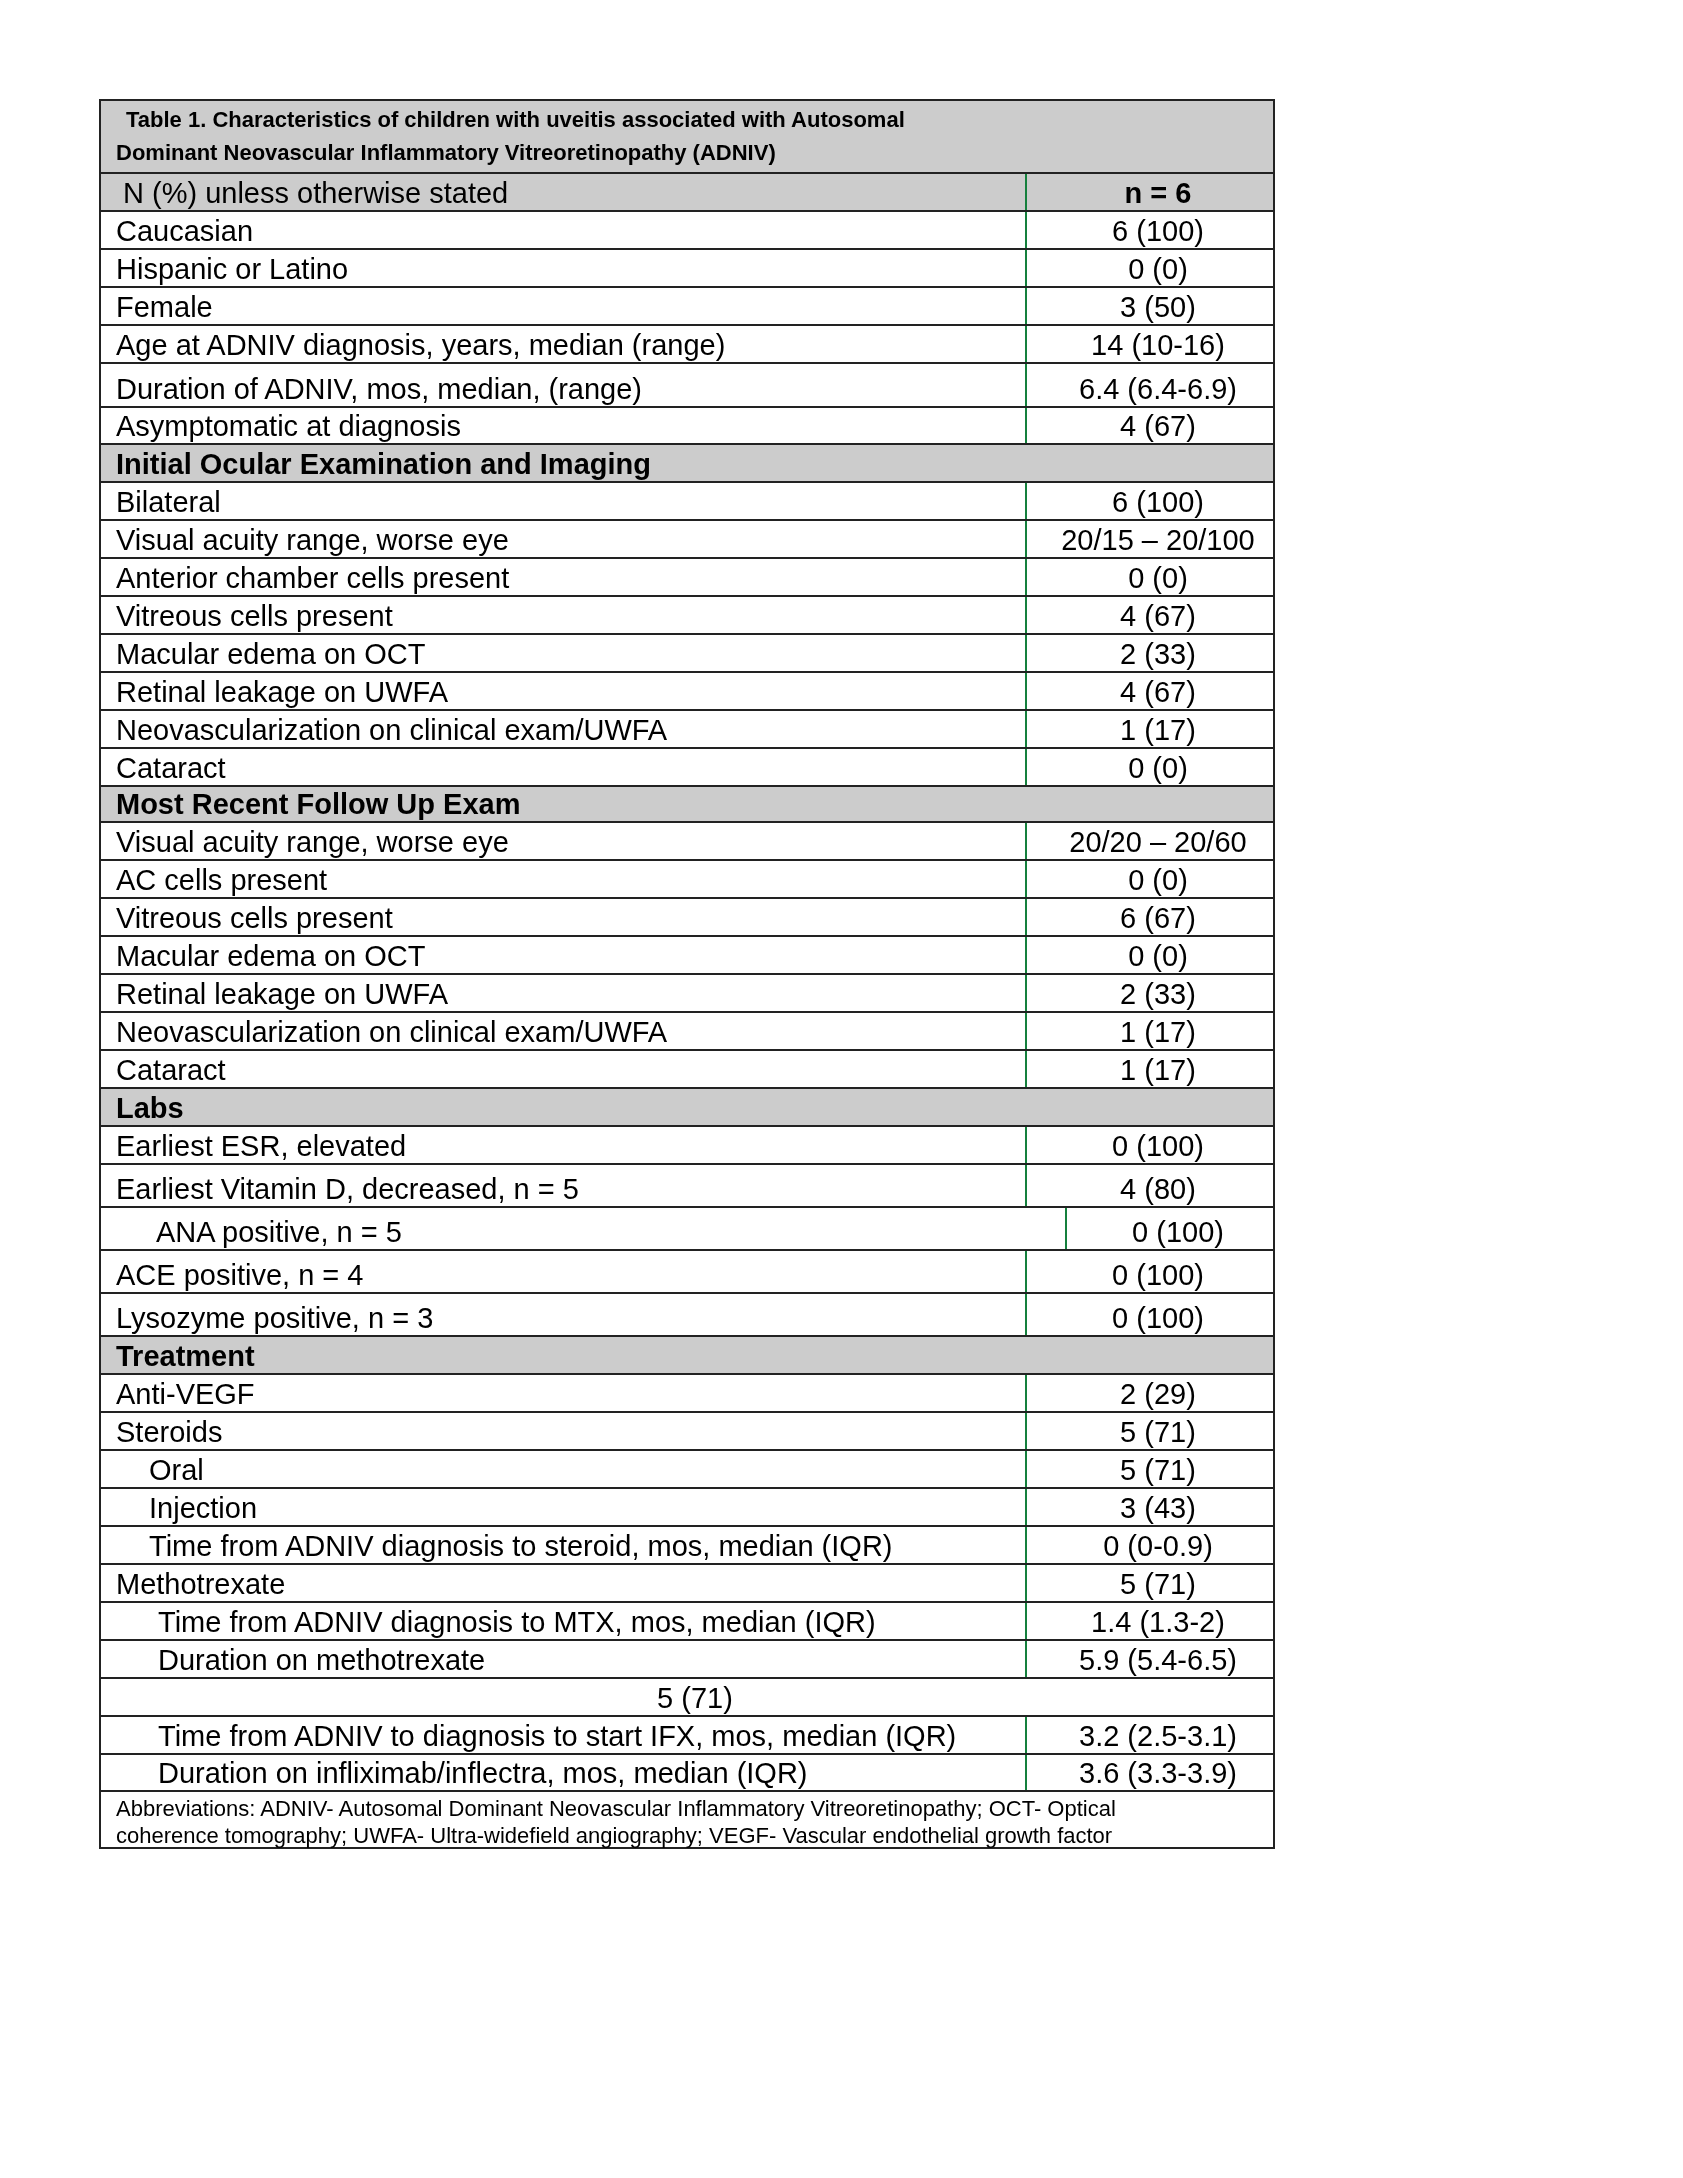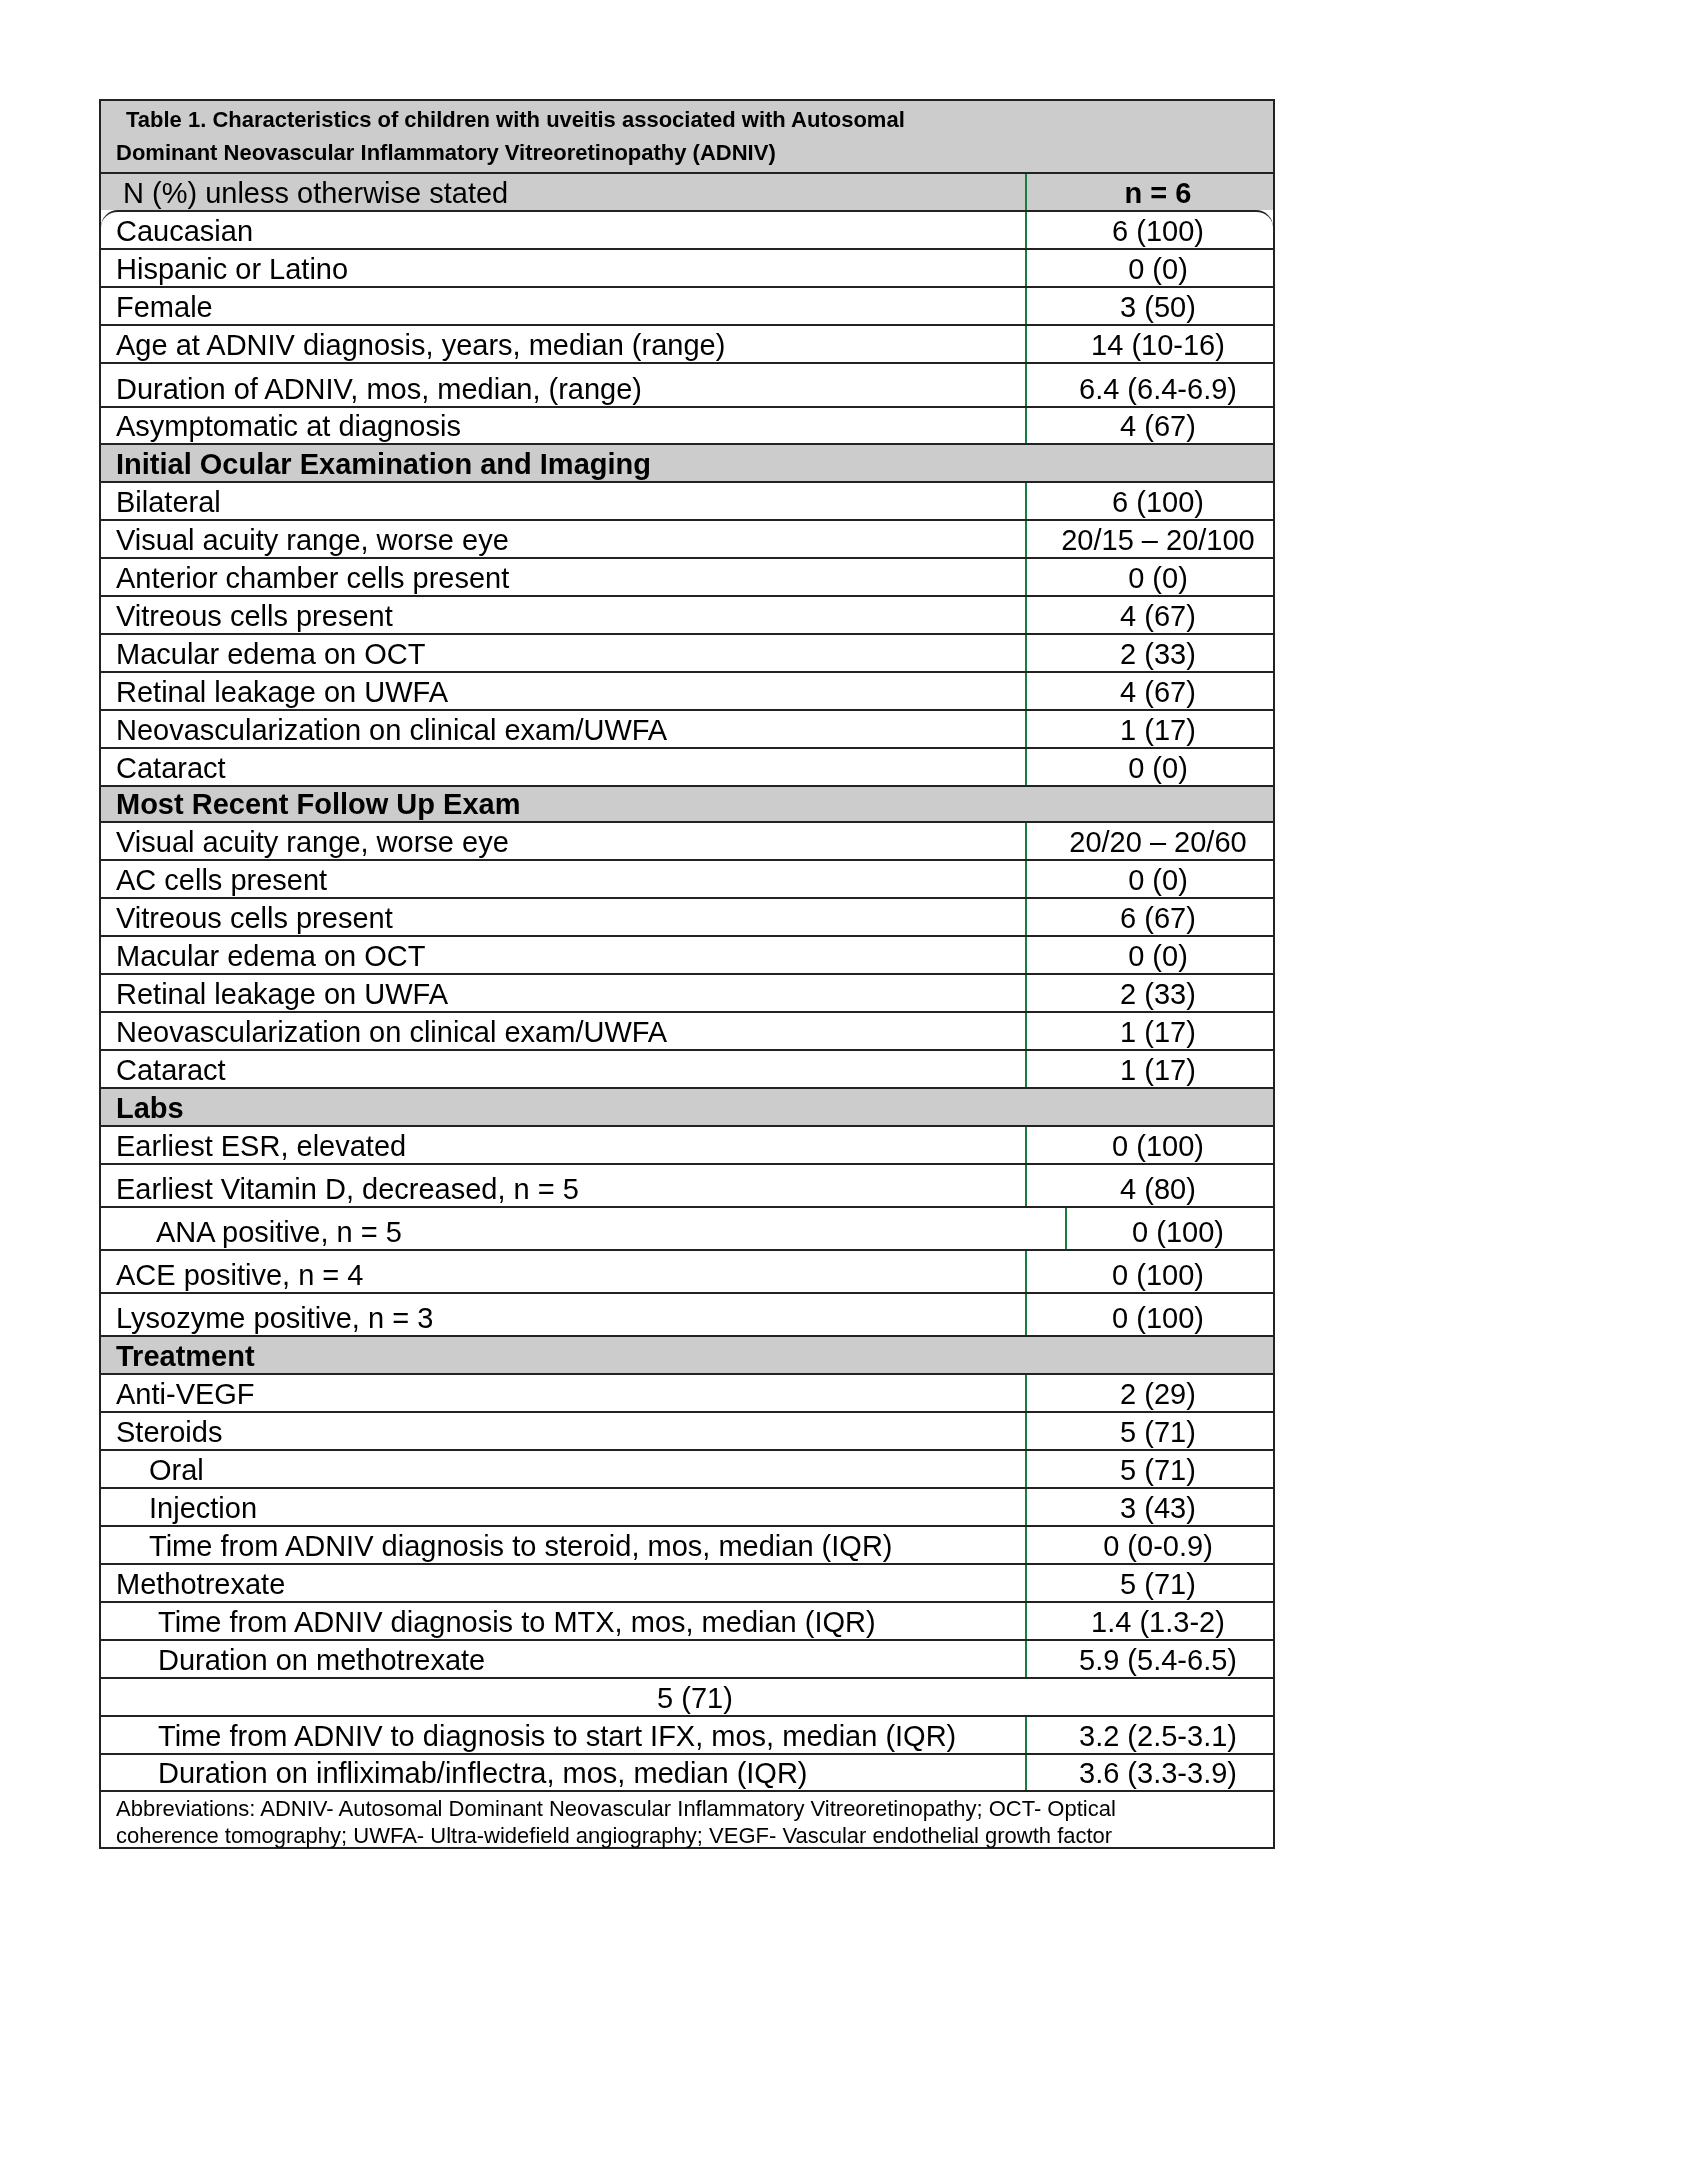--- a/index.html
+++ b/index.html
@@ -29,21 +29,21 @@
       <div class="l1">Table 1. Characteristics of children with uveitis associated with  Autosomal</div>
       <div>Dominant Neovascular Inflammatory Vitreoretinopathy (ADNIV)</div>
     </div>
   </div>
 
   <div class="row gray" style="height:38px;">
     <div class="cell-l hdr-l">N (%) unless otherwise stated</div>
     <div class="cell-r hdr-r">n = 6</div>
   </div>
 
-  <div class="row" style="height:38px;border-radius:17px;">
+  <div class="row" style="height:38px;">
     <div class="cell-l">Caucasian</div>
     <div class="cell-r">6 (100)</div>
   </div>
   <div class="row" style="height:38px;">
     <div class="cell-l">Hispanic or Latino</div>
     <div class="cell-r">0 (0)</div>
   </div>
   <div class="row" style="height:38px;">
     <div class="cell-l">Female</div>
     <div class="cell-r">3 (50)</div>

